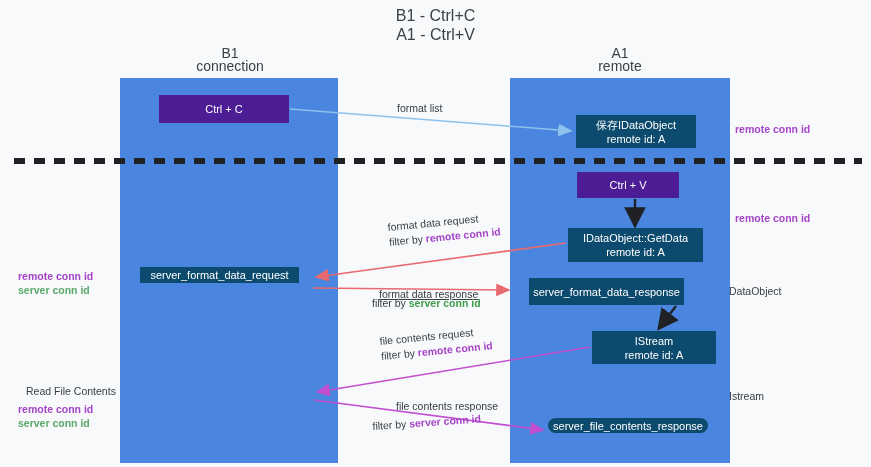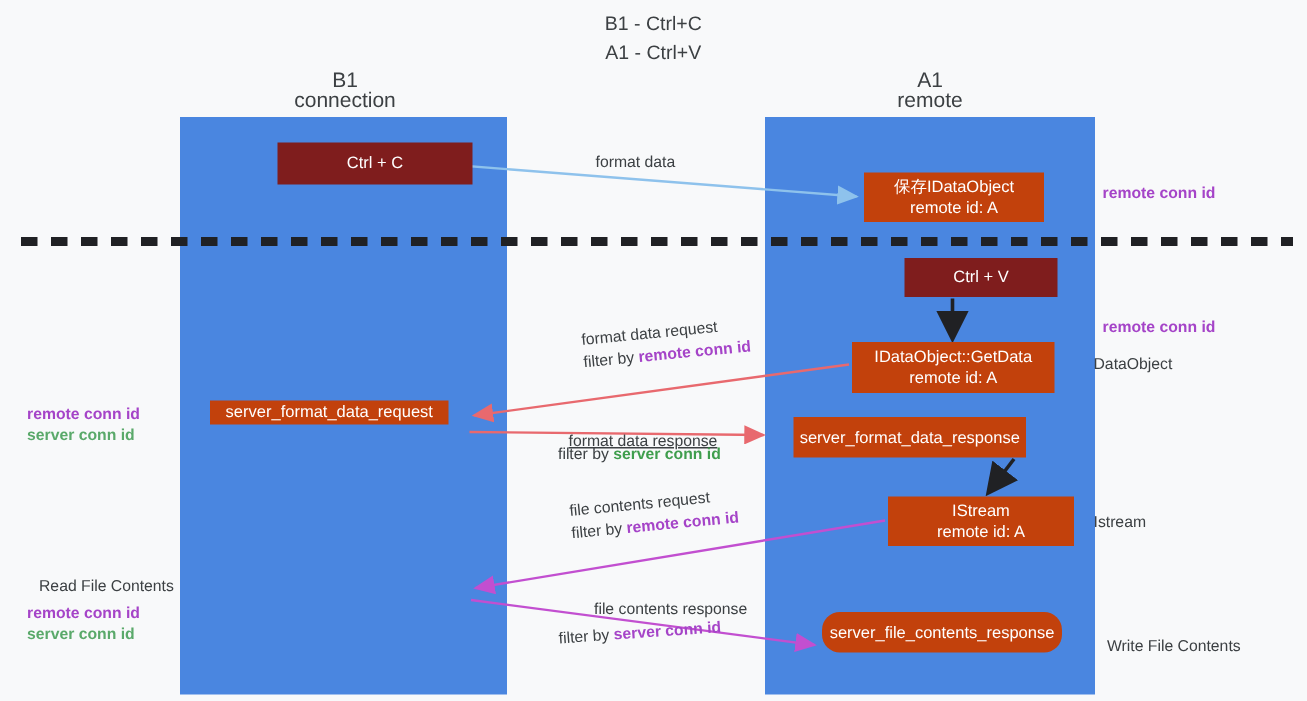--- a/index.html
+++ b/index.html
@@ -30,21 +30,21 @@
     pointer-events: none;
   }
 
   
   .title {
     position: absolute;
     left: 0;
     top: 6px;
     width: 871px;
     text-align: center;
-    font-size: 13px;
+    font-size: 16px;
     line-height: 19px;
     color: #3c4043;
     white-space: pre-line;
   }
 
   
   .lane-head {
     position: absolute;
     text-align: center;
     font-size: 14px;
@@ -70,32 +70,32 @@
     flex-direction: column;
     align-items: center;
     justify-content: center;
     text-align: center;
     color: #ffffff;
     font-size: 11px;
     line-height: 14px;
     box-sizing: border-box;
     white-space: pre-line;
   }
-  .node.green  { background: #7f1d1d; margin-left: 26px; }
-  .node.orange { background: #c2410c; }
+  .node.green  { background: #4c1d95; }
+  .node.orange { background: #0c4a6e; }
 
   .n-ctrlc   { left: 159px; top: 95px;  width: 130px; height: 28px; }
   .n-save    { left: 576px; top: 115px; width: 120px; height: 33px; }
   .n-ctrlv   { left: 577px; top: 172px; width: 102px; height: 26px; }
   .n-getdata { left: 568px; top: 228px; width: 135px; height: 34px; }
   .n-sfdreq  { left: 140px; top: 267px; width: 159px; height: 16px; }
   .n-sfdres  { left: 514px; top: 278px; width: 155px; height: 27px; margin-left: 15px; }
   .n-istream { left: 592px; top: 331px; width: 124px; height: 33px; }
   .n-sfcreq  { left: 149px; top: 383px; width: 163px; height: 27px; }
-  .n-sfcres  { left: 548px; top: 408px; width: 160px; height: 27px; border-radius: 12px; }
+  .n-sfcres  { left: 548px; top: 418px; width: 160px; height: 15px; border-radius: 12px; }
 
   
   .edge-label {
     position: absolute;
     font-size: 10.5px;
     line-height: 15px;
     color: #3c4043;
     white-space: nowrap;
   }
   .edge-label .purple { color: #a544c8; font-weight: bold; }
@@ -110,21 +110,21 @@
   .el-fcresf     { left: 372px; top: 419px; transform: rotate(-4deg); transform-origin: left top; }
 
   
   .side {
     position: absolute;
     font-size: 10.5px;
     line-height: 14px;
     white-space: pre-line;
   }
   .side.purple-b { color: #a544c8; font-weight: bold; }
-  .side.plain    { color: #3c4043; }
+  .side.plain    { color: #3c4043; margin-top: 48px; }
 
   .s-rci-top  { left: 735px; top: 122px; }
   .s-rci-mid  { left: 735px; top: 211px; }
   .s-dataobj  { left: 729px; top: 236px; }
   .s-istream  { left: 729px; top: 341px; }
   .s-writefc  { left: 738px; top: 424px; }
 
   .s-left-conn {
     position: absolute;
     left: 18px; top: 269px;
@@ -207,21 +207,21 @@
 remote id: A</div>
   <div class="node green  n-ctrlv">Ctrl + V</div>
   <div class="node orange n-getdata">IDataObject::GetData
 remote id: A</div>
   <div class="node orange n-sfdreq">server_format_data_request</div>
   <div class="node orange n-sfdres">server_format_data_response</div>
   <div class="node orange n-istream">IStream
 remote id: A</div>
   <div class="node orange n-sfcres">server_file_contents_response</div>
 
-  <div class="edge-label el-formatlist">format data</div>
+  <div class="edge-label el-formatlist">format list</div>
 
   <div class="edge-label el-fdreq">
     <div>format data request</div>
     <div><span>filter by </span><span class="purple">remote conn id</span></div>
   </div>
 
   <div class="edge-label el-fdres">format data response</div>
   <div class="edge-label el-fdresf"><span>filter by </span><span class="green">server conn id</span></div>
 
   <div class="edge-label el-fcreq">

